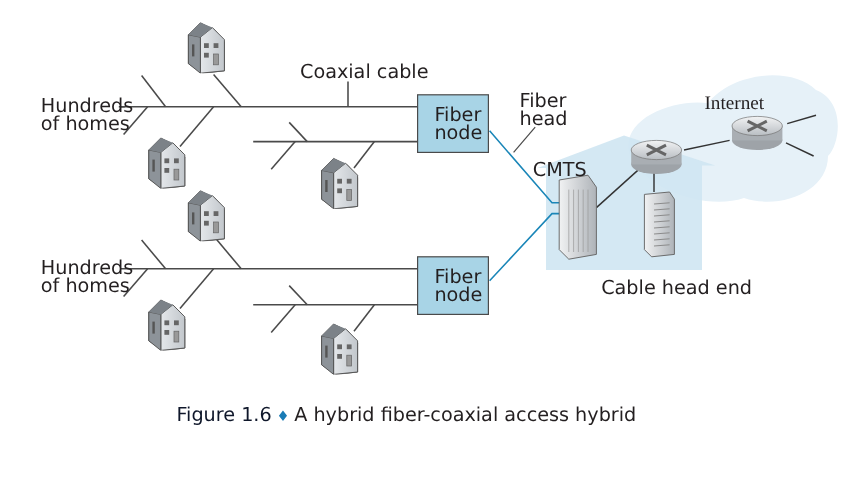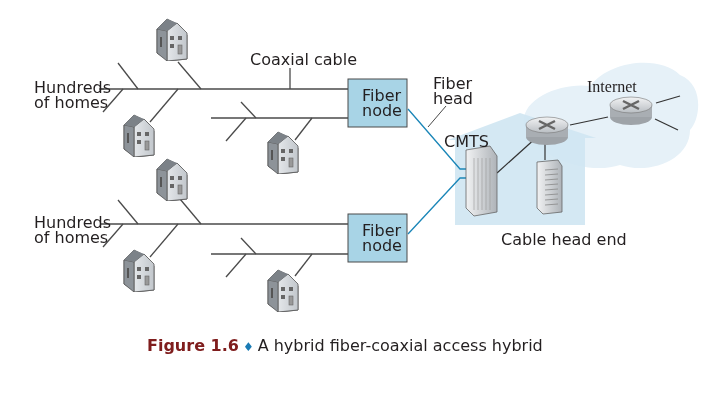--- a/index.html
+++ b/index.html
@@ -1,20 +1,20 @@
 <!DOCTYPE html>
 <html><head>
 <meta charset="utf-8">
 <style>
   html,body{margin:0;padding:0;background:#fff;}
   body{width:701px;height:413px;position:relative;overflow:hidden;font-family:"DejaVu Sans","Liberation Sans",sans-serif;}
   svg{position:absolute;left:0;top:0;}
   .lbl{position:absolute;font-size:16px;color:#231f20;line-height:15px;white-space:nowrap;}
   .caption{position:absolute;left:147px;top:336px;font-size:16px;color:#231f20;white-space:nowrap;}
-  .caption .fig{color:#7f1d1d;font-weight:bold;}
+  .caption .fig{color:#0f172a;font-weight:normal;}
   .caption .dot{color:#1a7bb5;font-size:12px;margin:0 4px;}
 </style>
 </head>
 <body>
 
 <svg width="701" height="413" viewBox="0 0 701 413">
   <defs>
     <linearGradient id="hfront" x1="0" x2="1">
       <stop offset="0" stop-color="#e4e7ea"></stop>
         <stop offset="1" stop-color="#c2c7cc"></stop>

